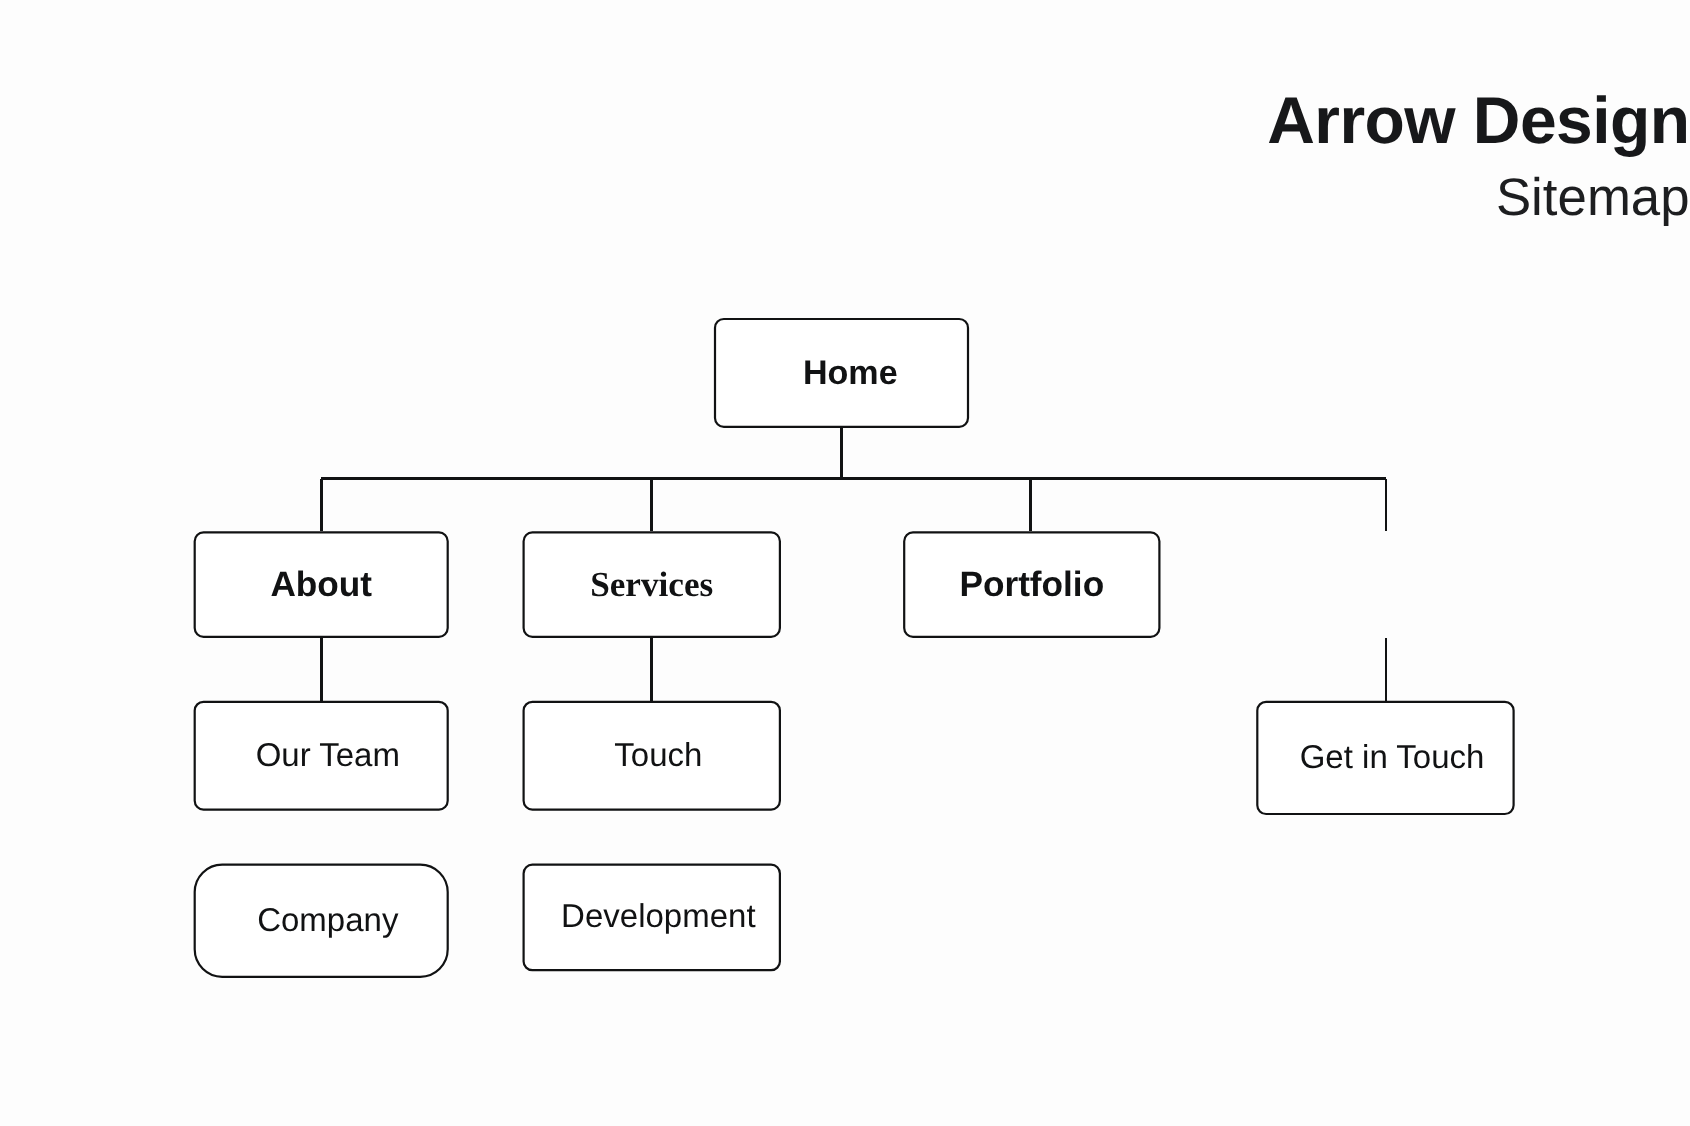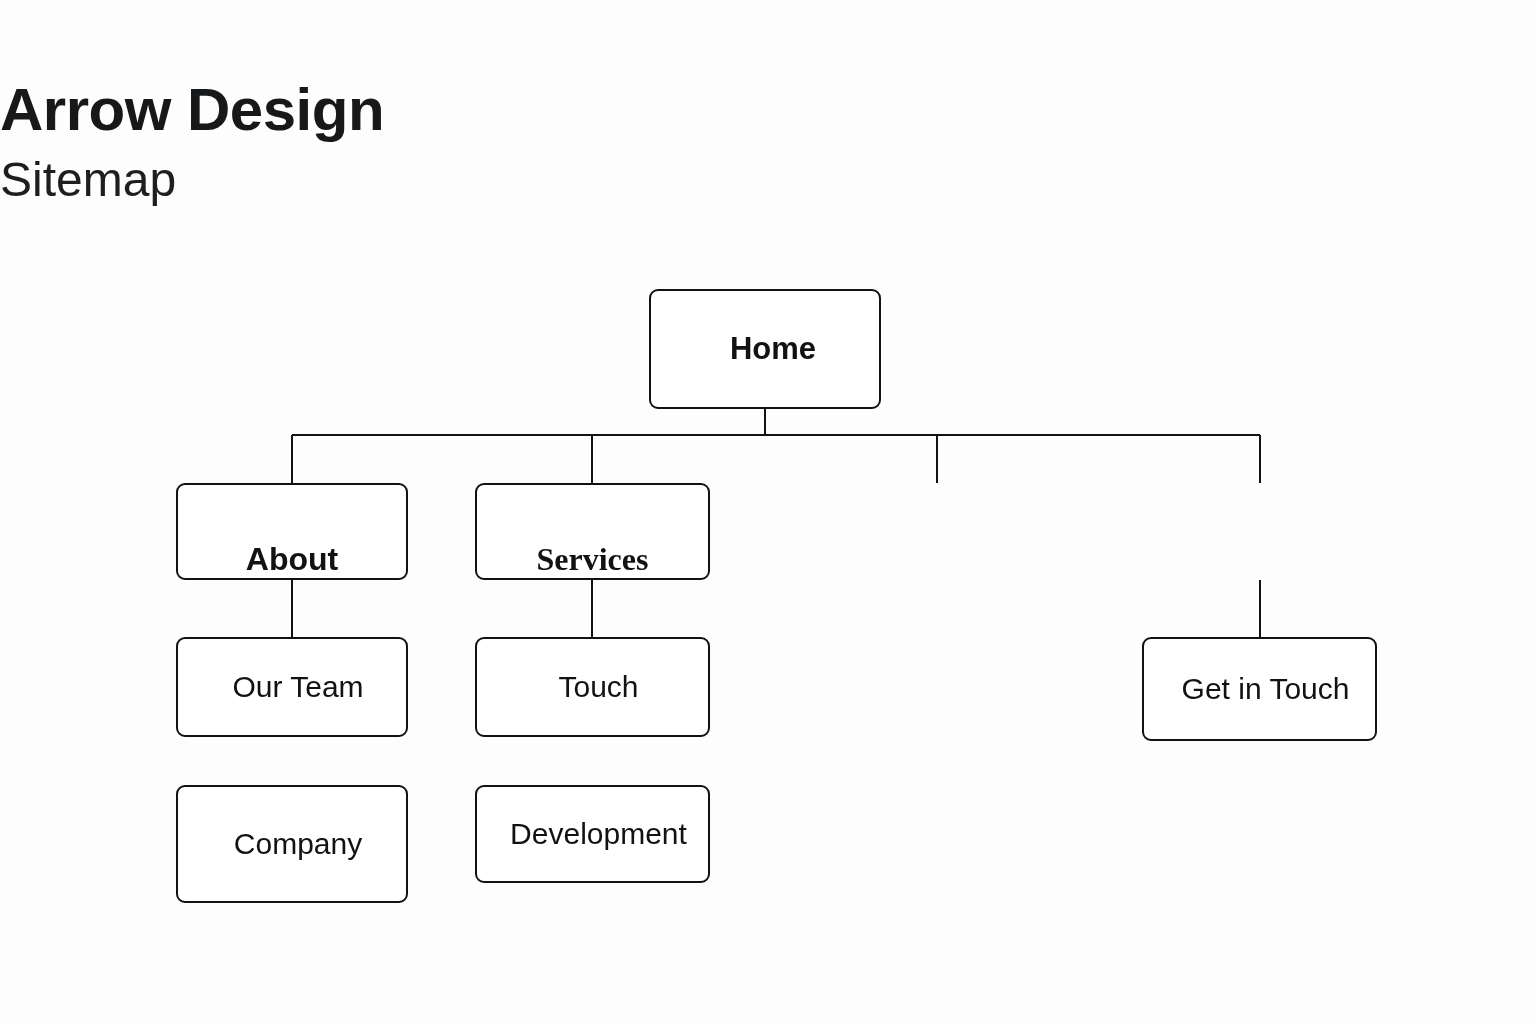--- a/index.html
+++ b/index.html
@@ -19,21 +19,21 @@
     height: 1024px;
     background: #fdfdfd;
   }
 
   
   #header {
     position: absolute;
     left: 0;
     top: 78px;
     width: 1536px;
-    text-align: left;
+    text-align: right;
   }
   #doc-title {
     font-size: 60px;
     font-weight: 700;
     color: #17181a;
     letter-spacing: -0.5px;
     line-height: 1.05;
     margin: 0;
   }
   #doc-subtitle {
@@ -70,21 +70,20 @@
   }
   .node.level-0 {
     border-width: 2.4px;
     font-size: 31px;
     font-weight: 600;
   }
   .node.level-1 {
     border-width: 2.4px;
     font-size: 32px;
     font-weight: 600;
-    align-items: flex-end;
   }
   .node.level-2 {
     border-width: 2px;
     font-size: 30px;
     font-weight: 400;
     padding-left: 12px;
   }
   .node-label {
     display: block;
   }
@@ -110,40 +109,43 @@
       <line x1="592" y1="435" x2="592" y2="483"></line>
       <line x1="937" y1="435" x2="937" y2="483"></line>
       <line x1="1260" y1="435" x2="1260" y2="483"></line>
 
       <line x1="292" y1="580" x2="292" y2="637"></line>
       <line x1="592" y1="580" x2="592" y2="637"></line>
       <line x1="1260" y1="580" x2="1260" y2="637"></line>
     </g>
   </svg>
 
-  <div class="node level-0" style="left:649px; top:289px; width:232px; height:120px;padding-left:16px;">
+  <div class="node level-0" style="left:649px; top:289px; width:232px; height:100px;padding-left:16px;">
     <span class="node-label">Home</span>
   </div>
 
   <div class="node level-1" style="left:176px; top:483px; width:232px; height:97px;">
     <span class="node-label">About</span>
   </div>
   <div class="node level-1" style="left:475px; top:483px; width:235px; height:97px;font-family:Liberation Serif, serif;">
     <span class="node-label">Services</span>
+  </div>
+  <div class="node level-1" style="left:821px; top:483px; width:234px; height:97px;">
+    <span class="node-label">Portfolio</span>
   </div>
 
   <div class="node level-2" style="left:176px; top:637px; width:232px; height:100px;">
     <span class="node-label">Our Team</span>
   </div>
   <div class="node level-2" style="left:475px; top:637px; width:235px; height:100px;">
     <span class="node-label">Touch</span>
   </div>
   <div class="node level-2" style="left:1142px; top:637px; width:235px; height:104px;">
     <span class="node-label">Get in Touch</span>
   </div>
-  <div class="node level-2" style="left:176px; top:785px; width:232px; height:118px;">
+  <div class="node level-2" style="left:176px; top:785px; width:232px; height:104px;border-radius:26px;">
     <span class="node-label">Company</span>
   </div>
   <div class="node level-2" style="left:475px; top:785px; width:235px; height:98px;">
     <span class="node-label">Development</span>
   </div>
 
 </div>
 
 </body></html>

